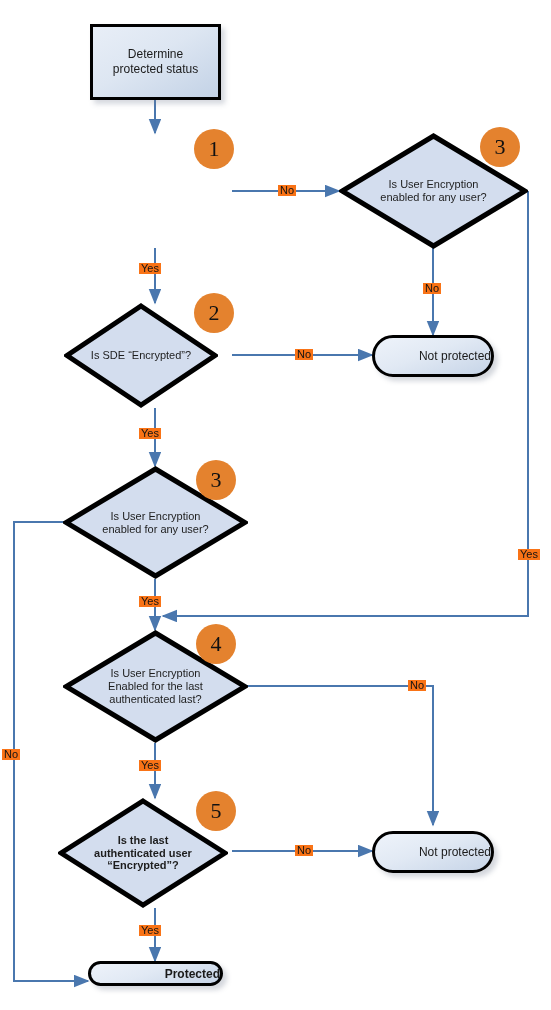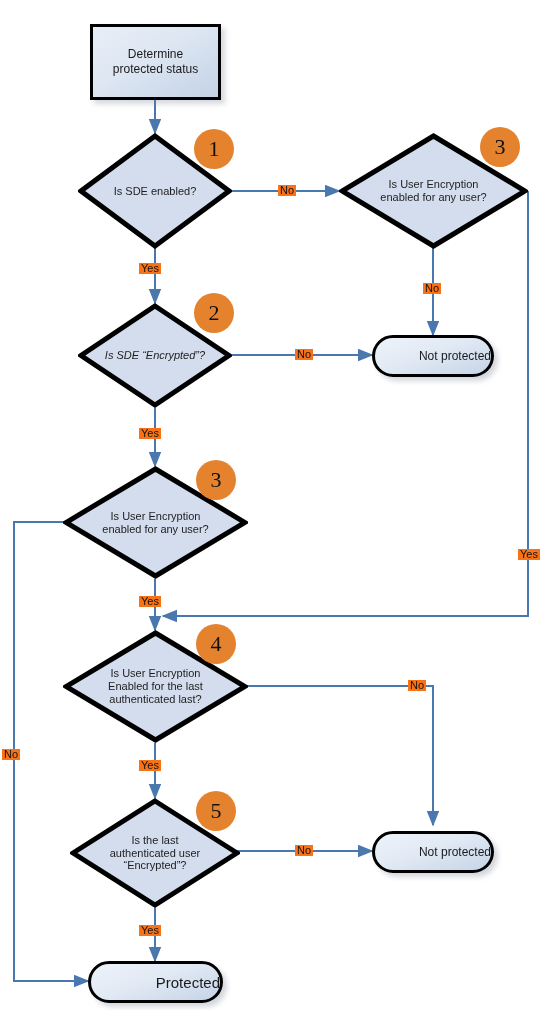--- a/index.html
+++ b/index.html
@@ -148,30 +148,20 @@
     </g>
   </svg>
 
   <div class="node proc" style="left:90px; top:24px; width:131px; height:76px; font-size:12px;">
     <div>
       <span>Determine</span><br>
       <span>protected status</span>
     </div>
   </div>
 
-  <div class="node dec" style="left:78px; top:133px; width:154px; height:116px;">
-    <div class="rot">
-      <svg width="154" height="116" viewBox="0 0 154 116" xmlns="http://www.w3.org/2000/svg">
-        <polygon points="77,3 151,58 77,113 3,58" fill="#d3ddee" stroke="#000000" stroke-width="5" style="filter:none"></polygon>
-      </svg>
-    </div>
-    <div class="lbl" style="font-size:11px;">
-      <span>Is SDE enabled?</span>
-    </div>
-  </div>
   <div class="badge" style="left:194px; top:129px; width:40px; height:40px; font-size:22px;">
     <span>1</span>
   </div>
 
   <div class="node dec" style="left:339px; top:133px; width:189px; height:116px;">
     <div class="rot">
       <svg width="189" height="116" viewBox="0 0 189 116" xmlns="http://www.w3.org/2000/svg">
         <polygon points="94.5,3 186,58 94.5,113 3,58" fill="#d3ddee" stroke="#000000" stroke-width="5"></polygon>
       </svg>
     </div>
@@ -179,21 +169,21 @@
       <div>
         <span>Is User Encryption</span><br>
         <span>enabled for any user?</span>
       </div>
     </div>
   </div>
   <div class="badge" style="left:480px; top:127px; width:40px; height:40px; font-size:22px;">
     <span>3</span>
   </div>
 
-  <div class="node dec" style="left:78px; top:303px; width:154px; height:105px;font-style:italic;">
+  <div class="node dec" style="left:64px; top:303px; width:154px; height:105px;">
     <div class="rot">
       <svg width="154" height="105" viewBox="0 0 154 105" xmlns="http://www.w3.org/2000/svg">
         <polygon points="77,3 151,52.5 77,102 3,52.5" fill="#d3ddee" stroke="#000000" stroke-width="5"></polygon>
       </svg>
     </div>
     <div class="lbl" style="font-size:11px;">
       <span>Is SDE “Encrypted”?</span>
     </div>
   </div>
   <div class="badge" style="left:194px; top:293px; width:40px; height:40px; font-size:22px;">
@@ -232,21 +222,21 @@
         <span>Is User Encryption</span><br>
         <span>Enabled for the last</span><br>
         <span>authenticated last?</span>
       </div>
     </div>
   </div>
   <div class="badge" style="left:196px; top:624px; width:40px; height:40px; font-size:22px;">
     <span>4</span>
   </div>
 
-  <div class="node dec" style="left:70px; top:798px; width:170px; height:110px;">
+  <div class="node dec" style="left:58px; top:798px; width:170px; height:110px;font-weight:bold;">
     <div class="rot">
       <svg width="170" height="110" viewBox="0 0 170 110" xmlns="http://www.w3.org/2000/svg">
         <polygon points="85,3 167,55 85,107 3,55" fill="#d3ddee" stroke="#000000" stroke-width="5"></polygon>
       </svg>
     </div>
     <div class="lbl" style="font-size:11px;">
       <div>
         <span>Is the last</span><br>
         <span>authenticated user</span><br>
         <span>“Encrypted”?</span>
@@ -254,21 +244,21 @@
     </div>
   </div>
   <div class="badge" style="left:196px; top:791px; width:40px; height:40px; font-size:22px;">
     <span>5</span>
   </div>
 
   <div class="node term" style="left:372px; top:831px; width:122px; height:42px; font-size:12px;">
     <span>Not protected</span>
   </div>
 
-  <div class="node term" style="left:88px; top:961px; width:135px; height:42px; font-size:15px;">
+  <div class="node term" style="left:88px; top:961px; width:135px; height:25px; font-size:12px;font-weight:bold;">
     <span>Protected</span>
   </div>
 
   <div class="elabel" style="left:278px; top:185px;">
     <span>No</span>
   </div>
   <div class="elabel" style="left:139px; top:263px;">
     <span>Yes</span>
   </div>
   <div class="elabel" style="left:423px; top:283px;">

